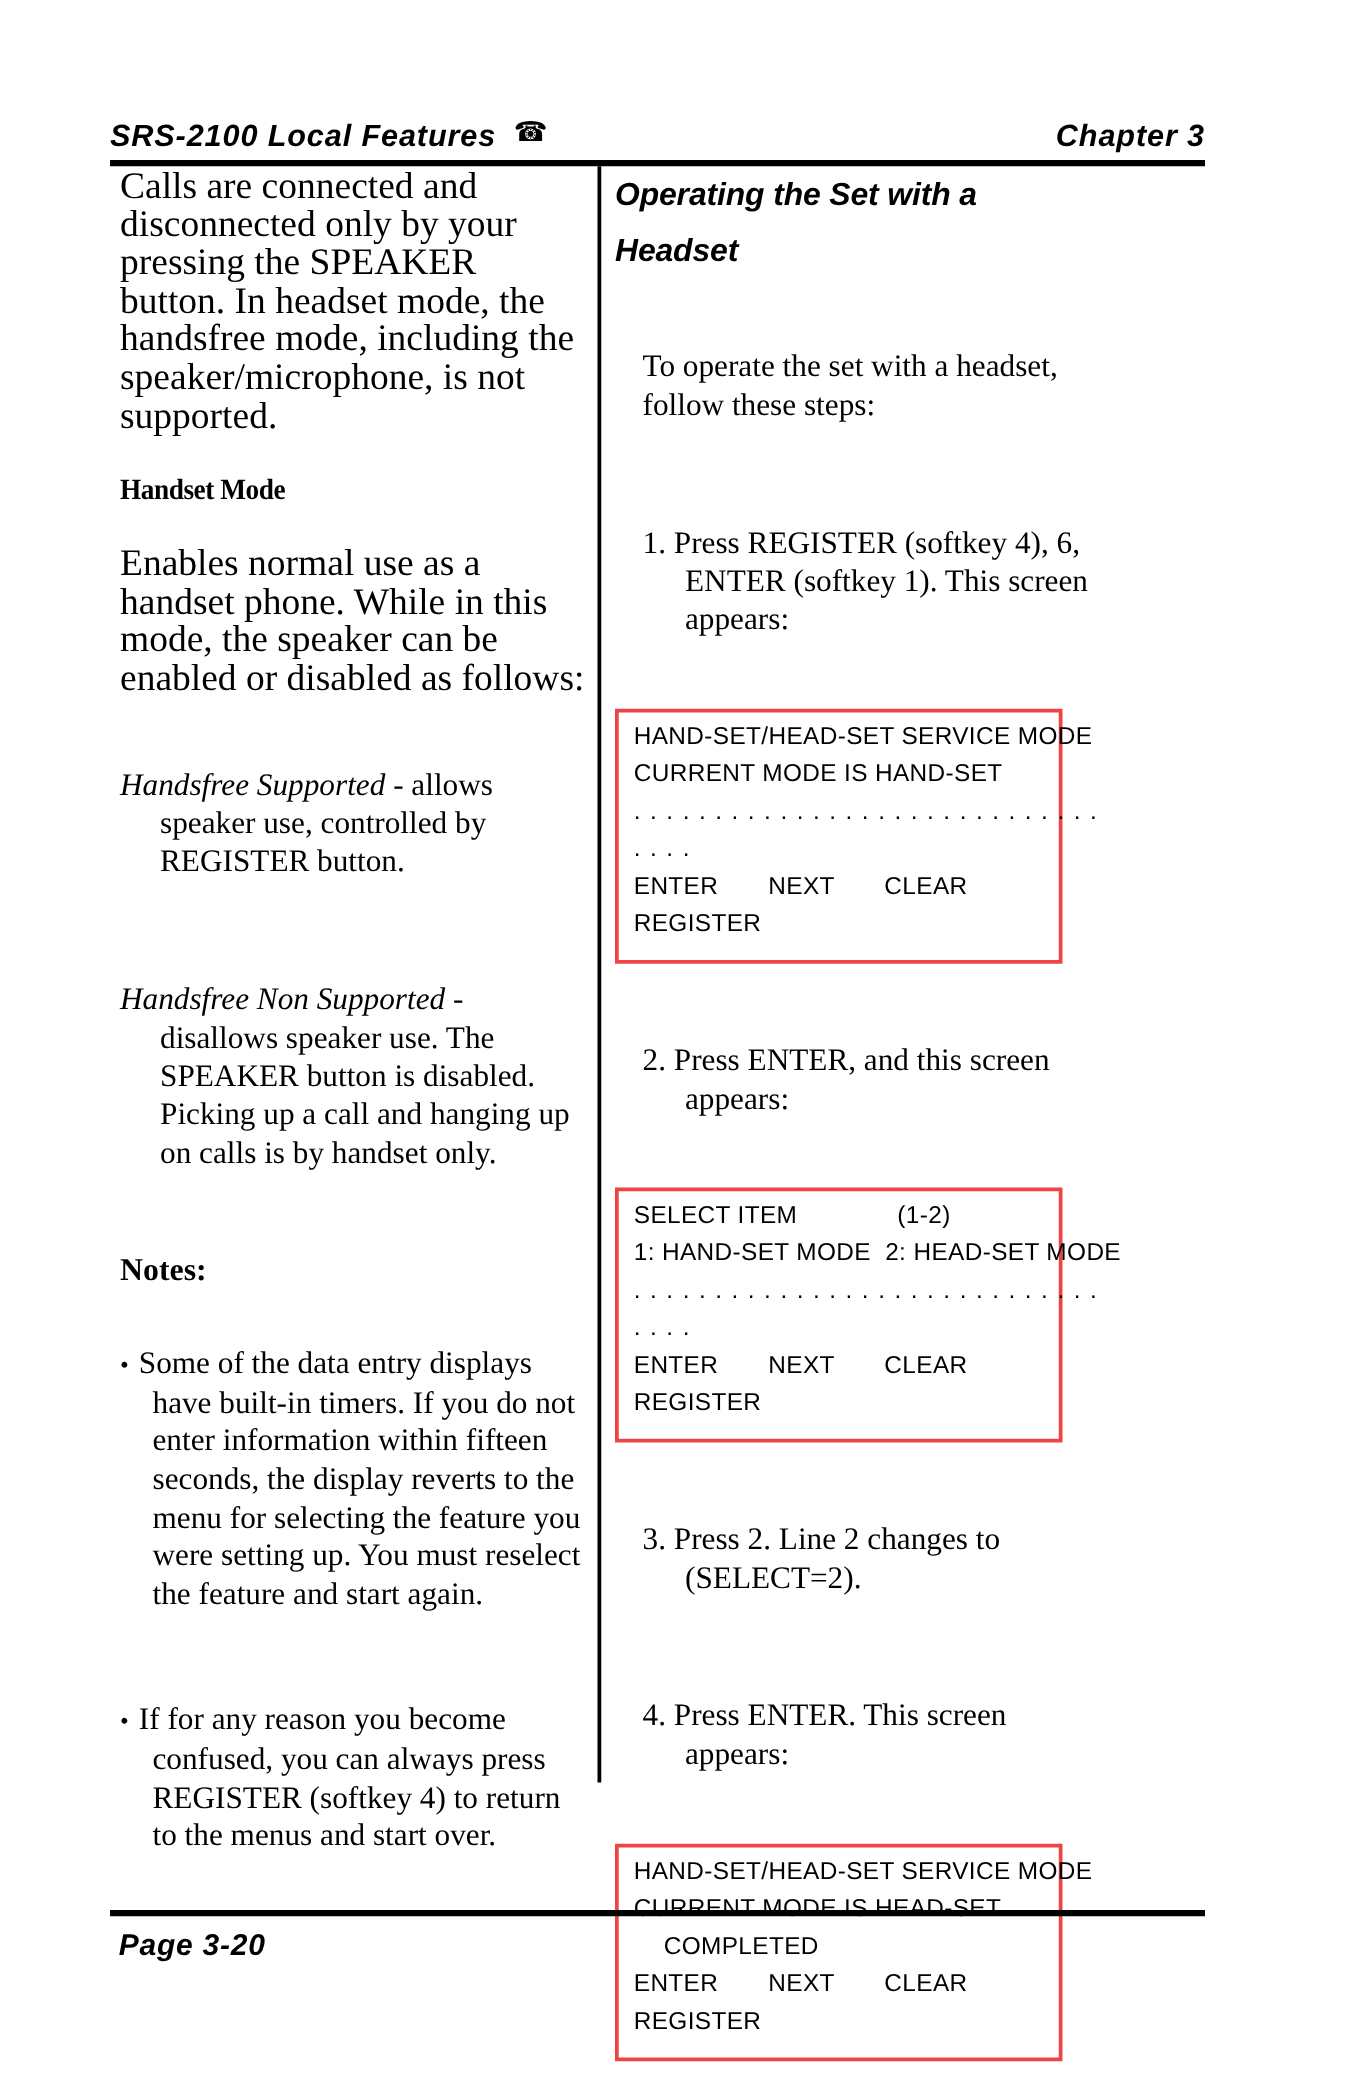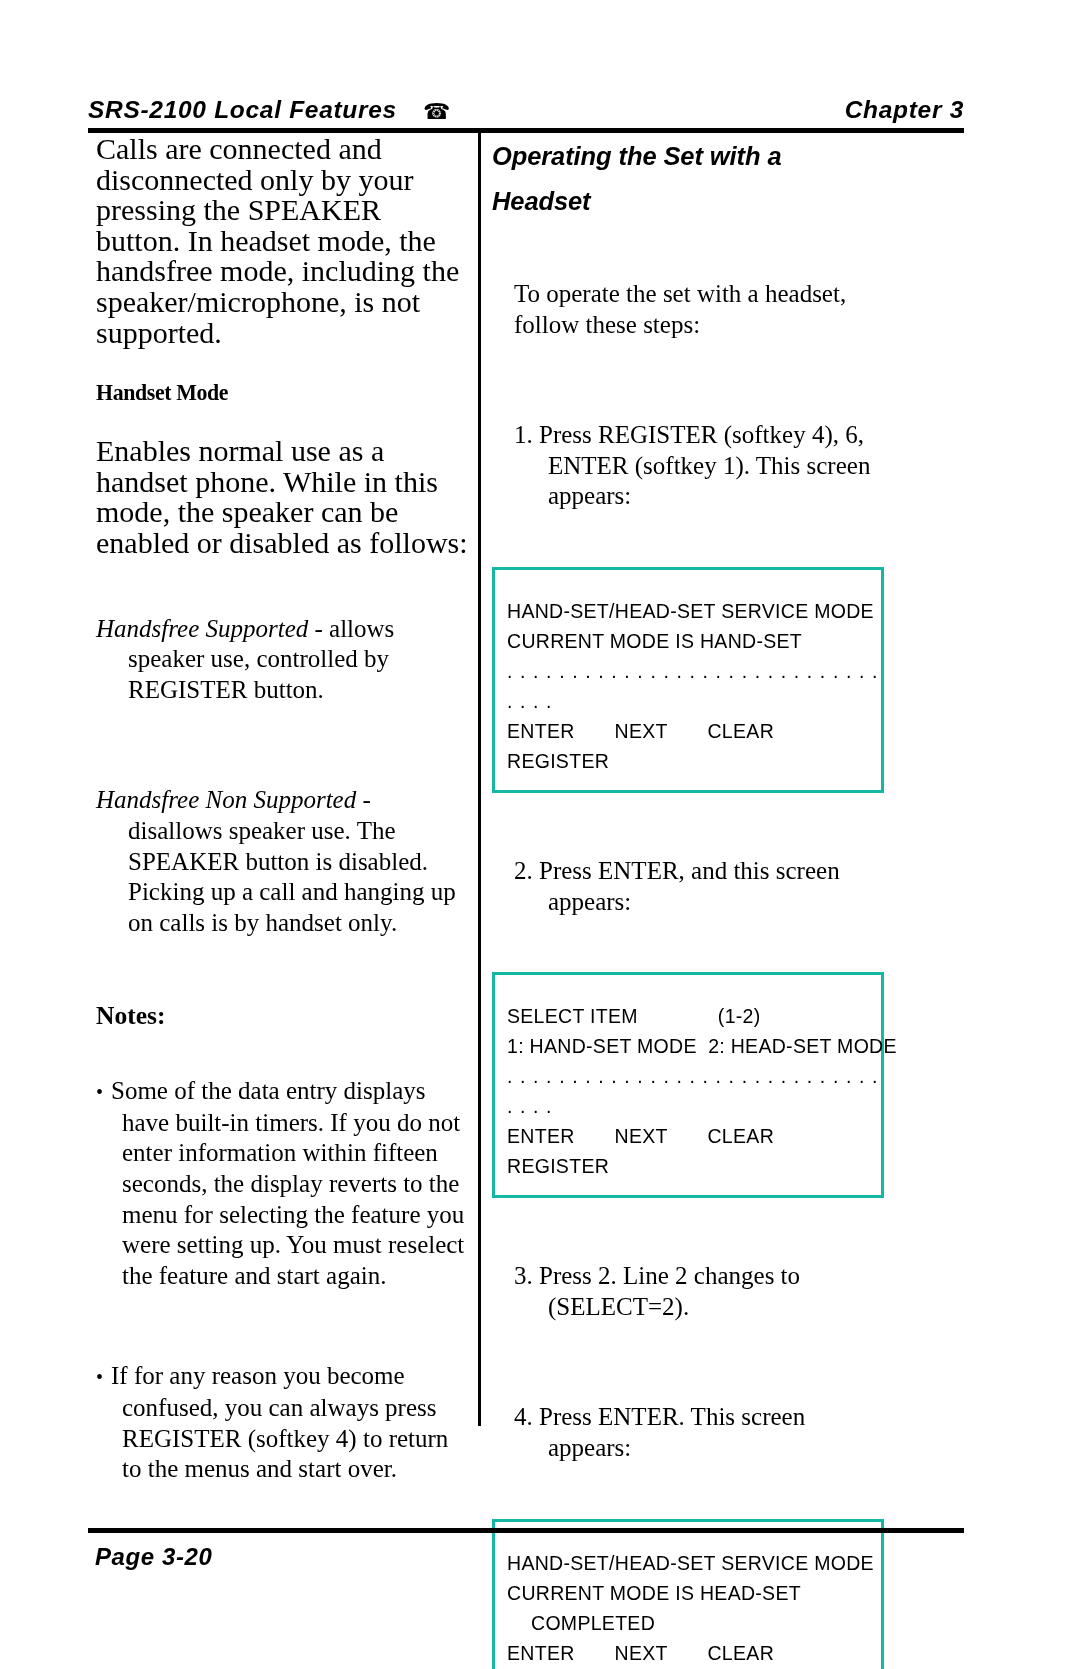--- a/index.html
+++ b/index.html
@@ -29,22 +29,22 @@
     left: 88px;
     top: 84px;
     width: 876px;
     height: 40px;
     display: flex;
     align-items: flex-end;
     justify-content: space-between;
   }
   .header-left {
     display: flex;
-    align-items: flex-end;
-    gap: 26px;
+    align-items: flex-start;
+    gap: 14px;
     margin-top: 16px;
   }
   .header-title {
     font-family: "Liberation Sans", sans-serif;
     font-style: italic;
     font-weight: bold;
     font-size: 24.5px;
     letter-spacing: 0.7px;
     white-space: nowrap;
   }
@@ -169,24 +169,24 @@
   
   .step {
     font-size: 25px;
     line-height: 30.6px;
     padding-left: 56px;
     text-indent: -34px;
   }
 
   
   .lcd {
-    border: 3px solid #14b8a6;
+    border: 3px solid #ef4444;
     box-sizing: border-box;
-    width: 392px;
-    padding: 26px 0 14px 0;
+    width: 358px;
+    padding: 4px 0 14px 0;
     background: #fff;
   }
   .lcd-line {
     font-family: "Liberation Sans", sans-serif;
     font-size: 19.5px;
     line-height: 30px;
     letter-spacing: 0.3px;
     white-space: pre;
     padding-left: 12px;
   }

